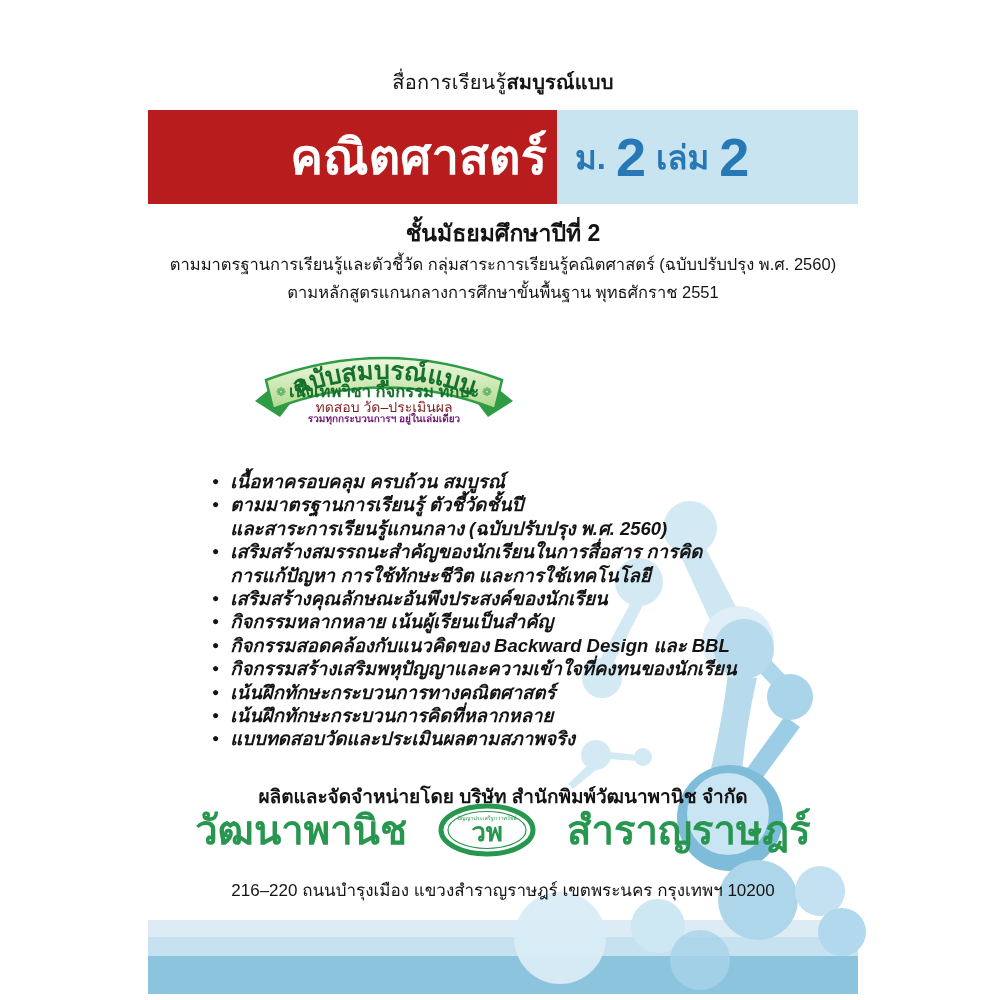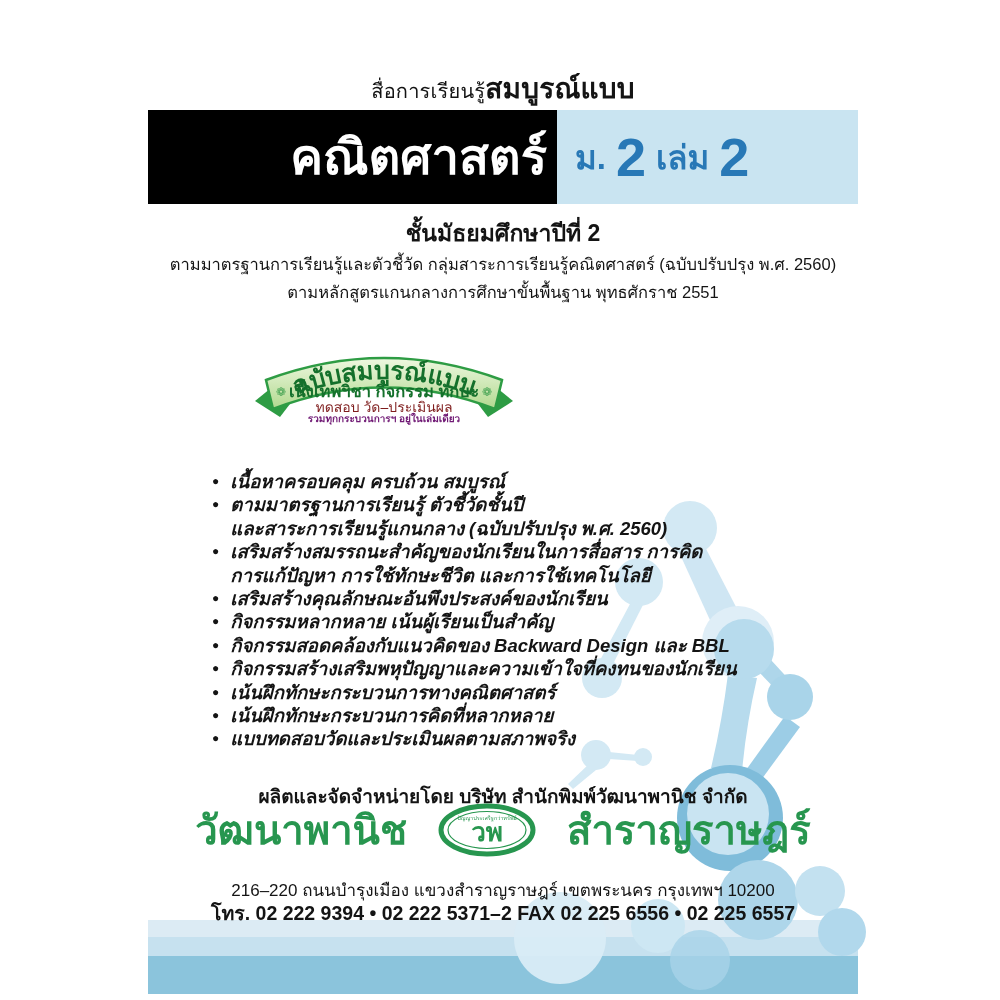--- a/index.html
+++ b/index.html
@@ -4,24 +4,24 @@
 <style>
   html,body{margin:0;padding:0;background:#ffffff;}
   .page{
     position:relative;width:1000px;height:1000px;background:#ffffff;overflow:hidden;
     font-family:"Liberation Sans","DejaVu Sans",sans-serif;color:#141414;
   }
   .abs{position:absolute;}
   .cx{left:148px;width:710px;text-align:center;}
   
   .tagline{top:66px;font-size:20px;letter-spacing:.2px;}
-  .tagline .bold{font-weight:bold;font-size:28px;margin-left:0;}
+  .tagline .bold{font-weight:bold;font-size:20px;margin-left:0;}
   
   .banner{top:110px;height:94px;display:flex;left:148px;width:710px;}
-  .banner-left{width:409px;background:#000000;display:flex;align-items:center;
+  .banner-left{width:409px;background:#b91c1c;display:flex;align-items:center;
     justify-content:flex-end;padding-right:10px;box-sizing:border-box;}
   .banner-title{color:#ffffff;font-weight:bold;font-size:49px;line-height:1;}
   .banner-right{flex:1;background:#c9e4f1;display:flex;align-items:center;
     padding-left:18px;color:#2878b6;box-sizing:border-box;}
   .lvl{font-weight:bold;font-size:33px;}
   .num{font-weight:bold;font-size:54px;margin:0 10px;}
   
   .grade{top:215px;font-weight:bold;font-size:23px;}
   .sub1{top:251px;font-size:16.5px;}
   .sub2{top:279px;font-size:16.5px;}
@@ -181,15 +181,14 @@
     <svg width="100" height="54" viewBox="0 0 100 54">
       <ellipse cx="50" cy="27" rx="46" ry="24" fill="#ffffff" stroke="#27964f" stroke-width="5"></ellipse>
       <ellipse cx="50" cy="27" rx="39" ry="18.5" fill="none" stroke="#27964f" stroke-width="1.2"></ellipse>
       <text x="50" y="38" font-size="26" font-weight="bold" fill="#27964f" text-anchor="middle">วพ</text>
       <text x="50" y="17" font-size="5.5" fill="#27964f" text-anchor="middle">ปัญญาประเสริฐกว่าทรัพย์</text>
     </svg>
     <span class="brand">สำราญราษฎร์</span>
   </div>
 
   <div class="abs cx address">216–220 ถนนบำรุงเมือง แขวงสำราญราษฎร์ เขตพระนคร กรุงเทพฯ 10200</div>
-  <div class="abs cx phone">โทร. 02 222 9394 • 02 222 5371–2 FAX 02 225 6556 • 02 225 6557</div>
 
 </div>
 
 </body></html>

